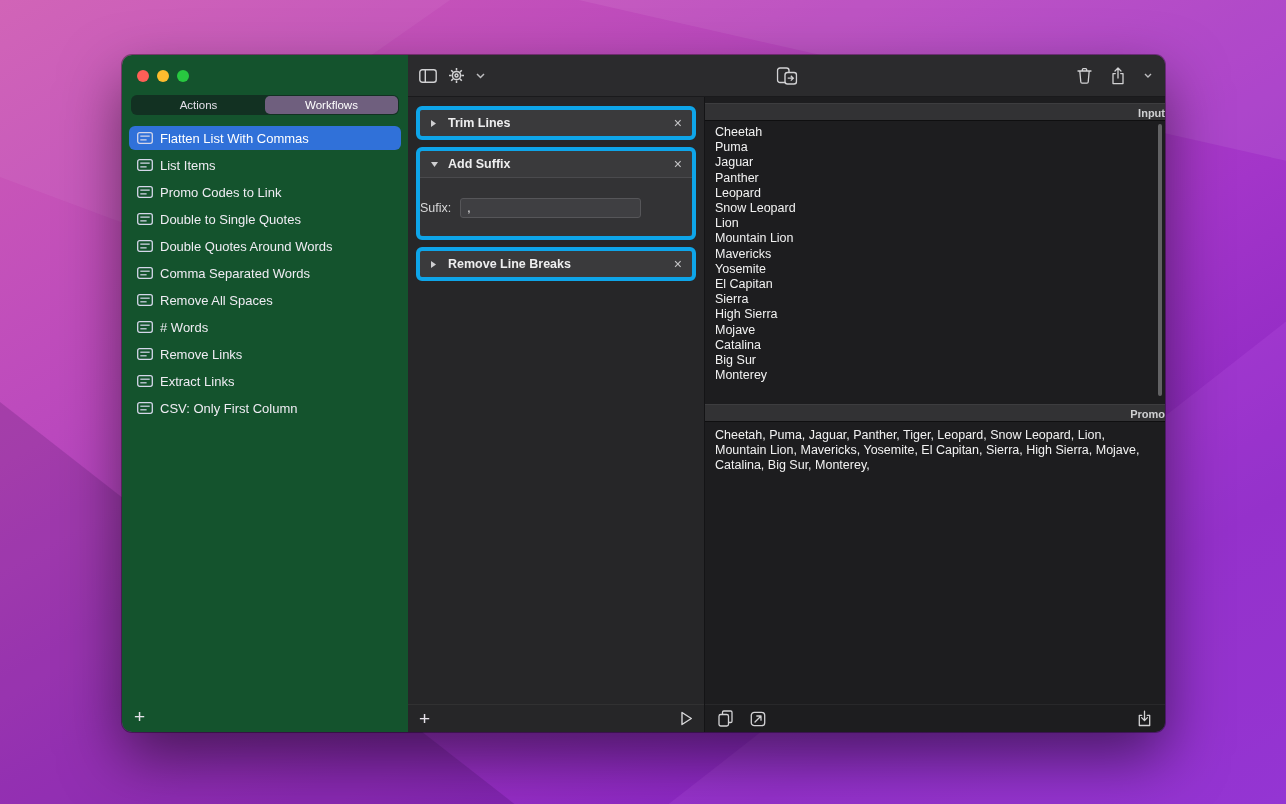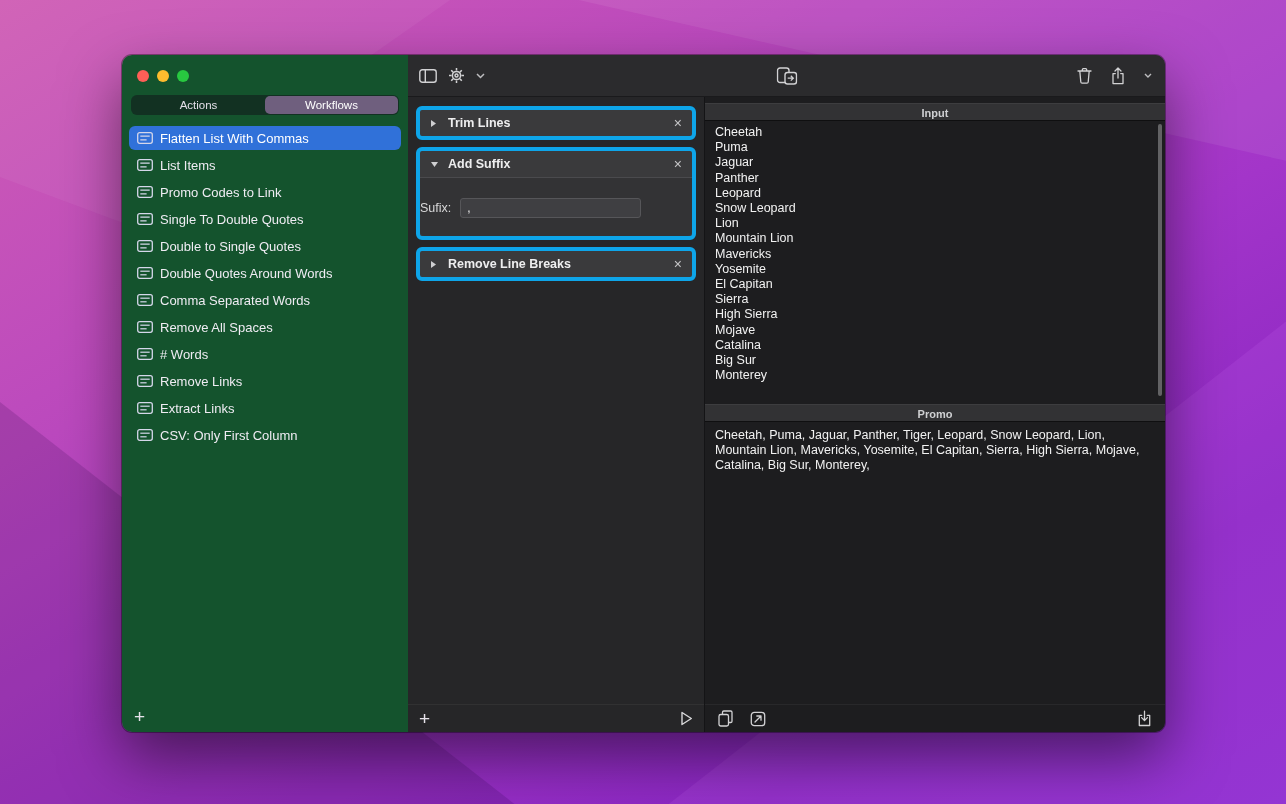--- a/index.html
+++ b/index.html
@@ -68,21 +68,21 @@
   .field-label { font-size:12.5px; color:#d8d8d9; margin-right:9px; }
   .step-input { width:181px; height:20px; background:#3f3f42; border:1px solid #565659;
     border-radius:3px; color:#ececec; font-size:12px; padding:0 6px;
     font-family:"Liberation Sans","DejaVu Sans",sans-serif; outline:none; }
   .steps-bottom { position:absolute; left:0; right:0; bottom:0; height:28px;
     display:flex; align-items:center; padding:0 11px; border-top:1px solid rgba(255,255,255,0.05); }
   .run-btn { margin-left:auto; display:flex; align-items:center; }
 
   
   .io-panel { flex:1; background:#1d1d1f; display:flex; flex-direction:column; min-width:0; }
-  .io-header { height:18px; line-height:18px; background:#323234; text-align:center;
+  .io-header { height:18px; line-height:18px; background:#323234; text-align:right;
     font-size:11px; font-weight:700; color:#cfd0d2; flex:none;
     border-top:1px solid #3d3d3f; border-bottom:1px solid #0f0f10; }
   .io-header.first { margin-top:6px; }
   .input-area { height:283px; flex:none; position:relative; padding:4px 16px 0 10px;
     overflow:hidden; }
   .io-line { font-size:12.5px; line-height:15.2px; color:#f2f2f2; white-space:nowrap; }
   .scrollbar { position:absolute; right:3px; top:3px; width:4px; height:272px;
     background:#9a9a9d; opacity:0.55; border-radius:2px; }
   .result-area { flex:1; padding:6px 14px 0 10px; font-size:12.5px; line-height:15.2px;
     color:#f2f2f2; overflow:hidden; }
@@ -144,30 +144,20 @@
           <span class="wf-icon">
             <svg width="16" height="12" viewBox="0 0 16 12">
               <rect x="0.7" y="0.7" width="14.6" height="10.6" rx="2" stroke="#d5d7ea" fill="none" stroke-width="1.3"></rect>
               <line x1="3.3" y1="4.2" x2="12.7" y2="4.2" stroke="#d5d7ea" stroke-width="1.2"></line>
               <line x1="3.3" y1="7.8" x2="9.6" y2="7.8" stroke="#d5d7ea" stroke-width="1.2"></line>
             </svg>
           </span>
           <span class="wf-label">Promo Codes to Link</span>
         </div>
 
-        <div class="wf-item">
-          <span class="wf-icon">
-            <svg width="16" height="12" viewBox="0 0 16 12">
-              <rect x="0.7" y="0.7" width="14.6" height="10.6" rx="2" stroke="#d5d7ea" fill="none" stroke-width="1.3"></rect>
-              <line x1="3.3" y1="4.2" x2="12.7" y2="4.2" stroke="#d5d7ea" stroke-width="1.2"></line>
-              <line x1="3.3" y1="7.8" x2="9.6" y2="7.8" stroke="#d5d7ea" stroke-width="1.2"></line>
-            </svg>
-          </span>
-          <span class="wf-label">Single To Double Quotes</span>
-        </div>
 
         <div class="wf-item">
           <span class="wf-icon">
             <svg width="16" height="12" viewBox="0 0 16 12">
               <rect x="0.7" y="0.7" width="14.6" height="10.6" rx="2" stroke="#d5d7ea" fill="none" stroke-width="1.3"></rect>
               <line x1="3.3" y1="4.2" x2="12.7" y2="4.2" stroke="#d5d7ea" stroke-width="1.2"></line>
               <line x1="3.3" y1="7.8" x2="9.6" y2="7.8" stroke="#d5d7ea" stroke-width="1.2"></line>
             </svg>
           </span>
           <span class="wf-label">Double to Single Quotes</span>

